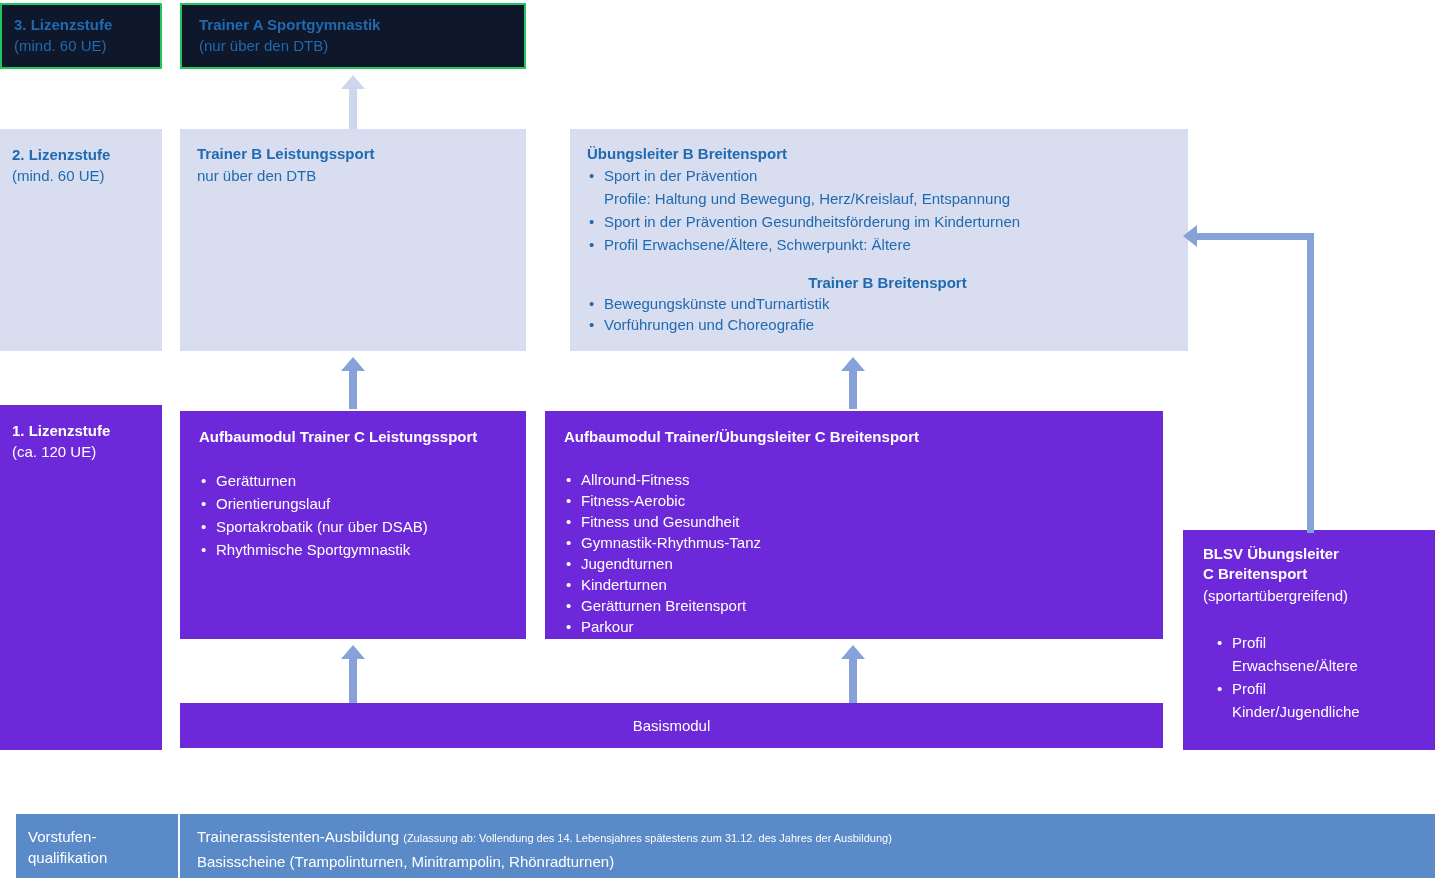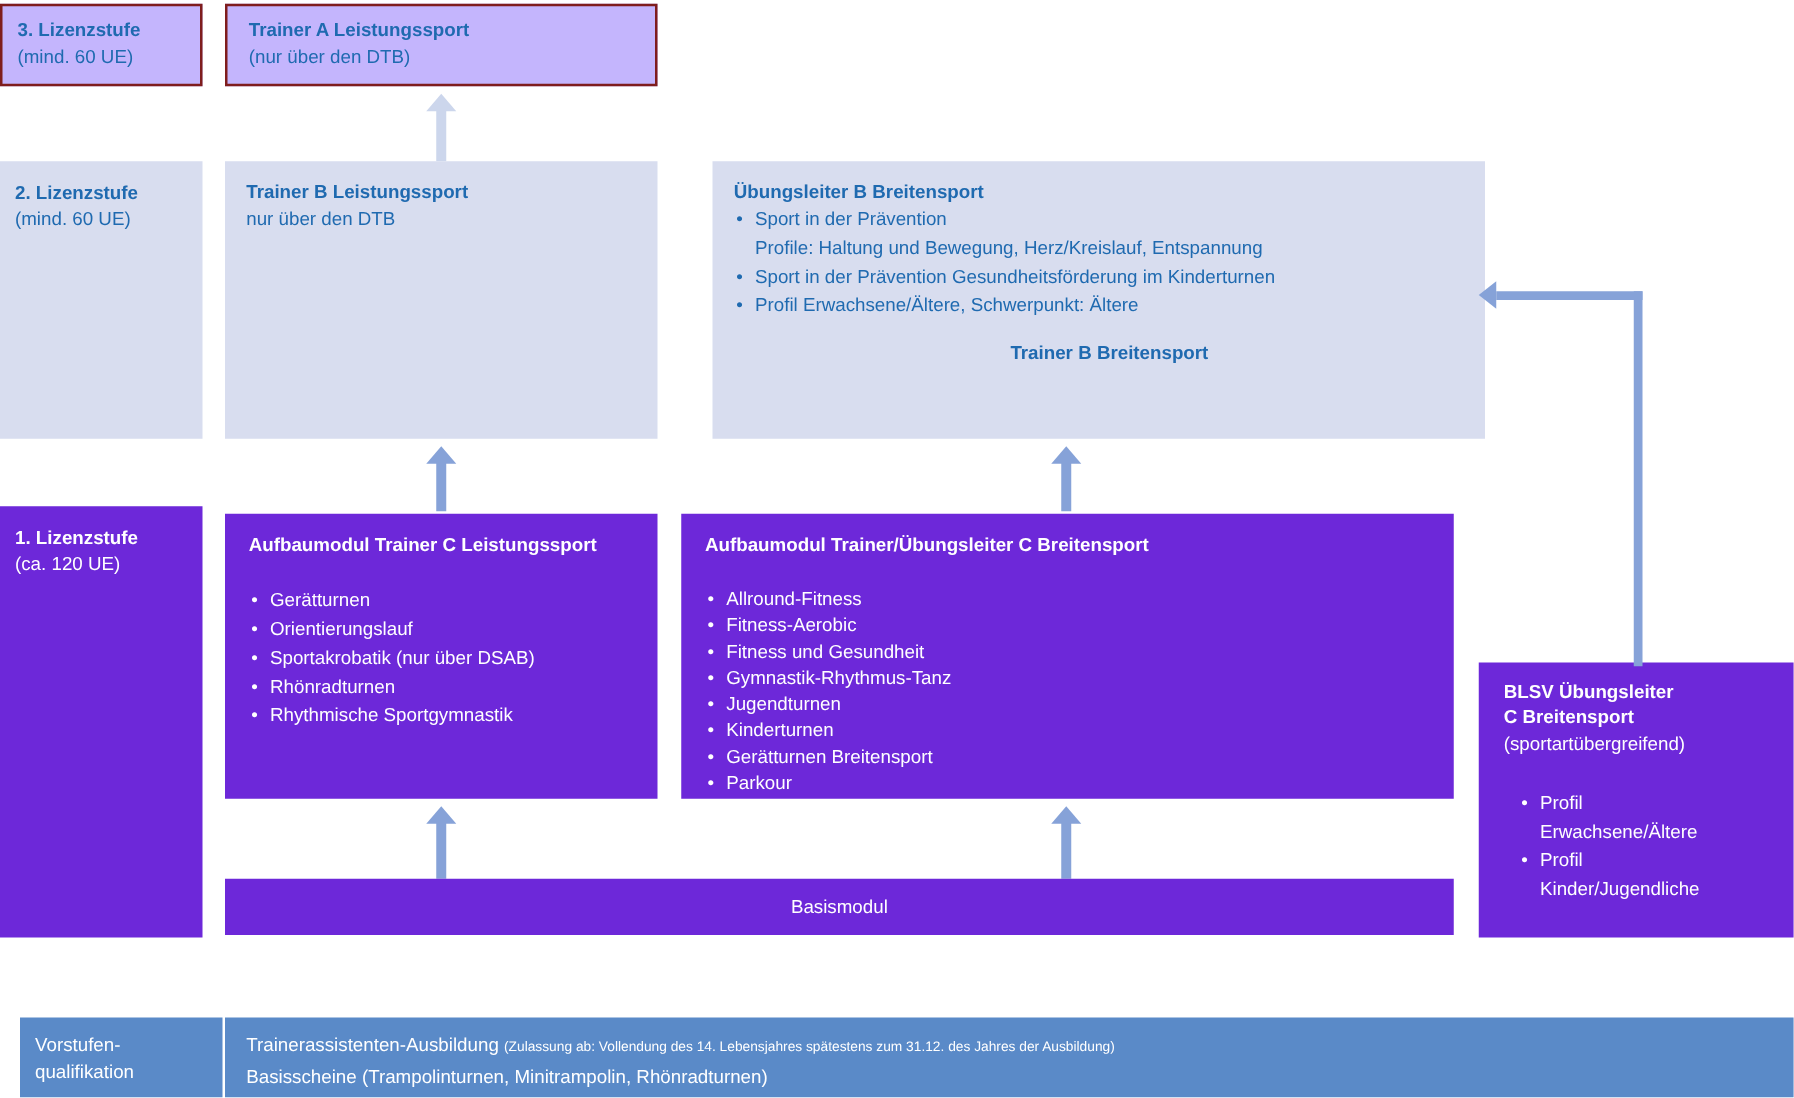--- a/index.html
+++ b/index.html
@@ -10,21 +10,21 @@
     overflow: hidden;
   }
   #stage { position: relative; width: 1435px; height: 878px; }
 
   .box { position: absolute; }
 
   
   .fill-light  { background: #d8ddef; }
   .fill-mid    { background: #6d28d9; }
   .fill-dark   { background: #5a8ac8; }
-  .fill-white  { background: #c4b5fd; border: 2px solid #7f1d1d; }
+  .fill-white  { background: #0f172a; border: 2px solid #22c55e; }
 
   
   .t-dark   { color: #1f6ab0; }
   .t-dark-b { color: #1f6ab0; font-weight: bold; }
   .t-white  { color: #ffffff; }
   .t-white-b{ color: #ffffff; font-weight: bold; }
 
   .lvl-label { font-size: 15px; line-height: 21px; }
   .hdr { font-size: 15px; line-height: 20px; font-weight: bold; }
   .bdy { font-size: 15px; line-height: 23px; }
@@ -70,21 +70,21 @@
 <body>
 
 <div id="stage">
 
   <div class="box fill-white" style="left:0px; top:3px; width:162px; height:66px; padding:9px 0 0 12px;">
     <div class="lvl-label t-dark-b">3. Lizenzstufe</div>
     <div class="lvl-label t-dark">(mind. 60 UE)</div>
   </div>
 
   <div class="box fill-white" style="left:180px; top:3px; width:346px; height:66px; padding:9px 0 0 17px;">
-    <div class="lvl-label t-dark-b">Trainer A Leistungssport</div>
+    <div class="lvl-label t-dark-b">Trainer A Sportgymnastik</div>
     <div class="lvl-label t-dark">(nur über den DTB)</div>
   </div>
 
   <div class="arrow a-light" style="left:341px; top:75px; width:24px; height:54px;">
     <div class="head"></div>
     <div class="shaft" style="top:13px; bottom:0;"></div>
   </div>
 
   <div class="box fill-light" style="left:0px; top:129px; width:162px; height:222px; padding:15px 0 0 12px;">
     <div class="lvl-label t-dark-b">2. Lizenzstufe</div>
@@ -105,20 +105,28 @@
       </li>
       <li>
         <span>Sport in der Prävention Gesundheitsförderung im Kinderturnen</span>
       </li>
       <li>
         <span>Profil Erwachsene/Ältere, Schwerpunkt: Ältere</span>
       </li>
     </ul>
 
     <div class="hdr t-dark-b" style="margin-top:17px;text-align:center;">Trainer B Breitensport</div>
+    <ul class="bl bdy t-dark tight">
+      <li>
+        <span>Bewegungskünste undTurnartistik</span>
+      </li>
+      <li>
+        <span>Vorführungen und Choreografie</span>
+      </li>
+    </ul>
   </div>
 
   <div class="arrow a-mid" style="left:341px; top:357px; width:24px; height:52px;">
     <div class="head"></div>
     <div class="shaft" style="top:13px; bottom:0;"></div>
   </div>
   <div class="arrow a-mid" style="left:841px; top:357px; width:24px; height:52px;">
     <div class="head"></div>
     <div class="shaft" style="top:13px; bottom:0;"></div>
   </div>
@@ -127,21 +135,20 @@
     <div class="lvl-label t-white-b">1. Lizenzstufe</div>
     <div class="lvl-label t-white">(ca. 120 UE)</div>
   </div>
 
   <div class="box fill-mid" style="left:180px; top:411px; width:346px; height:228px; padding:16px 0 0 19px;">
     <div class="hdr t-white-b">Aufbaumodul Trainer C Leistungssport</div>
     <ul class="bl bdy t-white" style="margin-top:22px;">
       <li><span>Gerätturnen</span></li>
       <li><span>Orientierungslauf</span></li>
       <li><span>Sportakrobatik (nur über DSAB)</span></li>
-      <li><span>Rhönradturnen</span></li>
       <li><span>Rhythmische Sportgymnastik</span></li>
     </ul>
   </div>
 
   <div class="box fill-mid" style="left:545px; top:411px; width:618px; height:228px; padding:16px 0 0 19px;">
     <div class="hdr t-white-b">Aufbaumodul Trainer/Übungsleiter C Breitensport</div>
     <ul class="bl bdy t-white tight" style="margin-top:22px;">
       <li><span>Allround-Fitness</span></li>
       <li><span>Fitness-Aerobic</span></li>
       <li><span>Fitness und Gesundheit</span></li>

